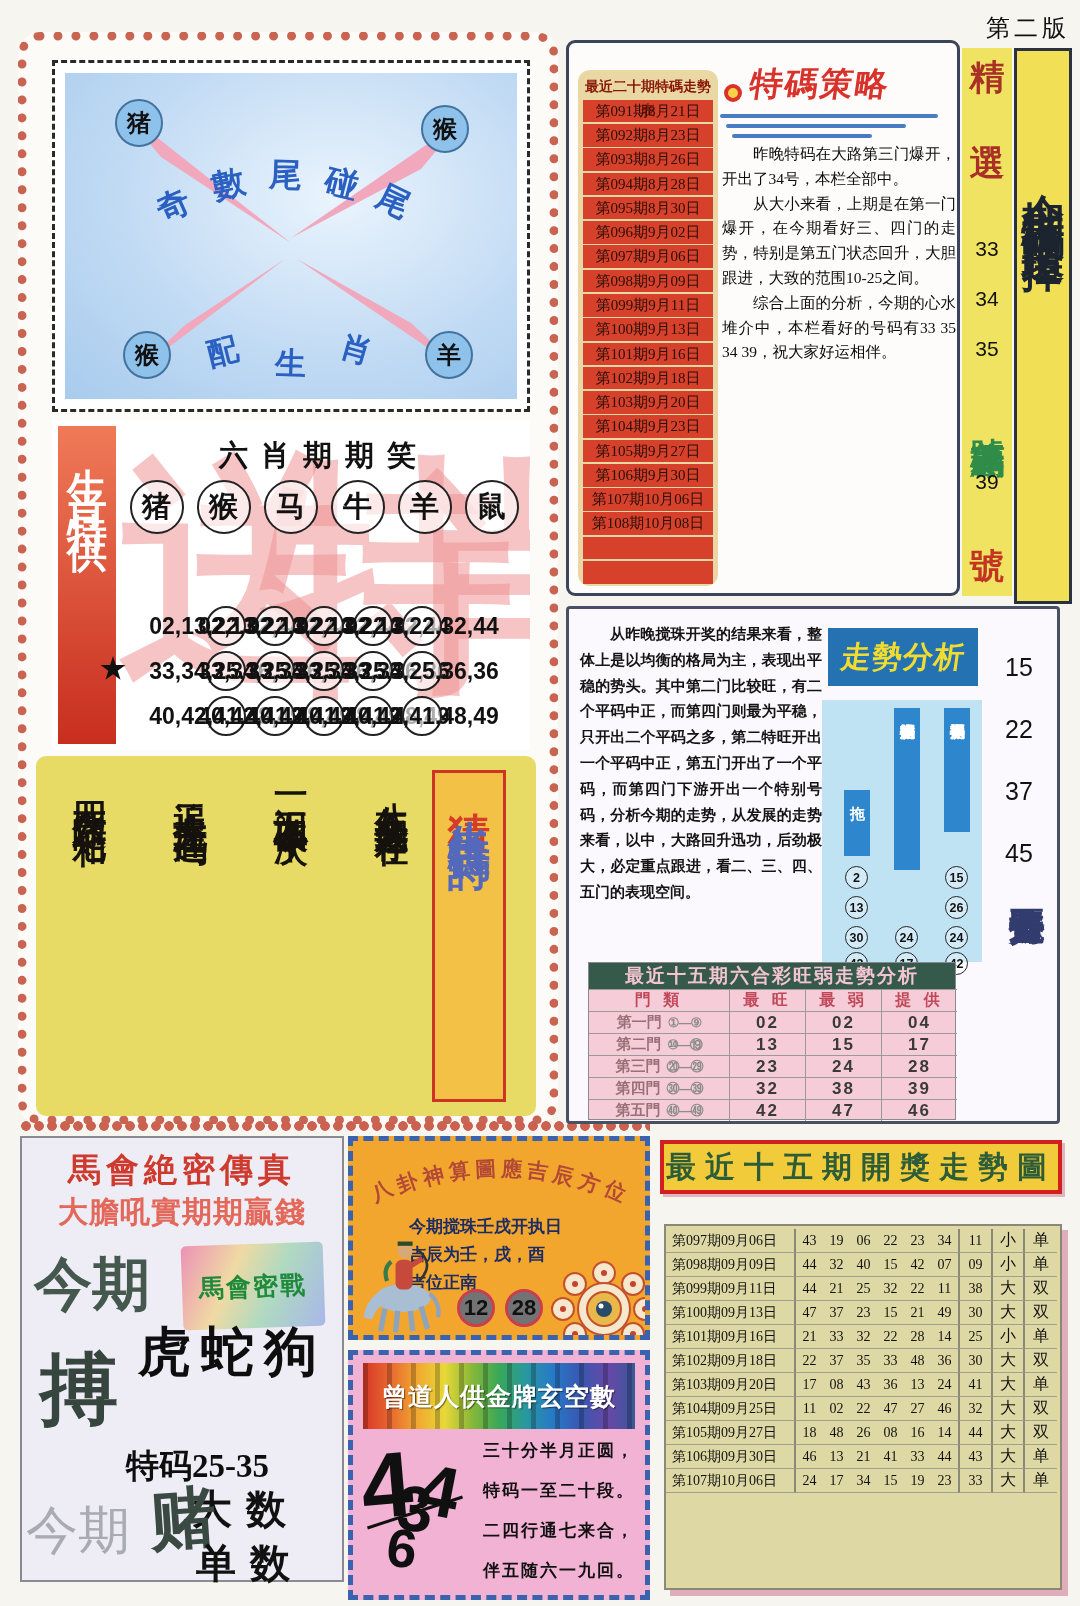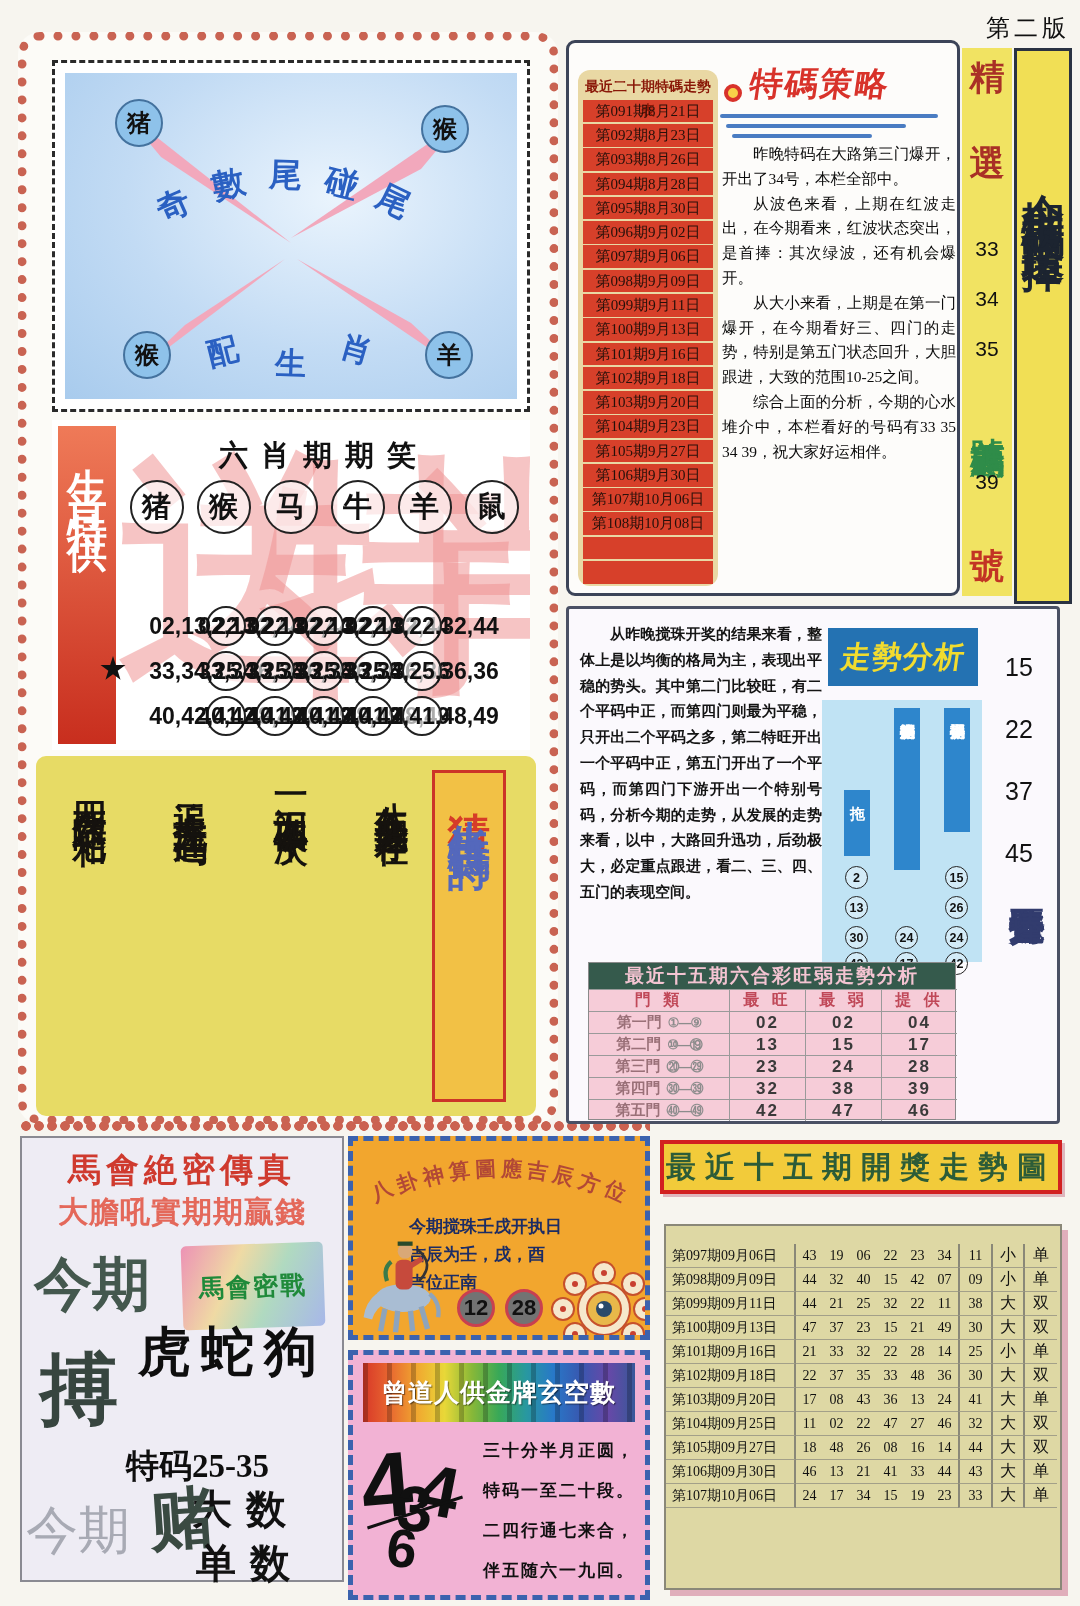--- a/index.html
+++ b/index.html
@@ -86,21 +86,21 @@
 .bagua-arc span:nth-of-type(7){left:156px;top:10px;transform:rotate(8deg)}
 .bagua-arc span:nth-of-type(8){left:182px;top:15px;transform:rotate(14deg)}
 .bagua-arc span:nth-of-type(9){left:208px;top:22px;transform:rotate(19deg)}
 .bagua-arc span:nth-of-type(10){left:234px;top:30px;transform:rotate(25deg)}
 .bg-l{position:absolute;left:56px;width:240px;text-align:left;font-size:17px;font-weight:bold;color:#1c2c64;font-family:"Liberation Serif",serif}
 .bg-n{position:absolute;top:148px;width:38px;height:38px;border-radius:50%;background:#737373;border:3px solid #c84050;font-size:22px;font-weight:bold}
 .bagua svg{position:absolute}
 
 
 .xuan{left:348px;top:1350px;width:302px;height:250px;background:#f2b2d4;border:5px dashed #3b62ae}
-.rainbow{position:absolute;left:10px;top:8px;right:10px;height:59px;
+.rainbow{position:absolute;left:10px;top:8px;right:10px;height:66px;
  background:linear-gradient(90deg,#d83828,#e86830,#f0a830,#e8d838,#88b838,#38a858,#2898a0,#2878c8,#3858b0,#6848a8,#38589a),
  repeating-linear-gradient(90deg,rgba(0,0,0,.22) 0 5px,rgba(0,0,0,0) 5px 24px);
  background-blend-mode:multiply;color:#fff;font-size:25px;font-weight:bold;letter-spacing:1px;text-shadow:1px 1px 1px rgba(0,0,0,.5)}
 .scrawl{position:absolute;left:8px;top:78px;width:112px;height:158px}
 .scrawl span{position:absolute;font-weight:bold;color:#101010;line-height:1}
 .scrawl span:nth-of-type(1){font-size:92px;left:0;top:6px;transform:rotate(-5deg)}
 .scrawl span:nth-of-type(2){font-size:64px;left:36px;top:44px;transform:rotate(3deg)}
 .scrawl span:nth-of-type(3){font-size:54px;left:26px;top:88px;transform:rotate(7deg)}
 .scrawl span:nth-of-type(4){font-size:72px;left:58px;top:22px;transform:rotate(11deg)}
 .scrawl i{position:absolute;left:4px;top:78px;width:100px;height:3px;background:#101010;transform:rotate(-18deg)}
@@ -152,21 +152,21 @@
 .strow{display:grid;grid-template-columns:140px 76px 76px 76px;height:22px}
 .strow>span{border-top:1px solid #9a9a9a;border-left:1px solid #9a9a9a;display:flex;align-items:center;justify-content:center;font-weight:bold}
 .strow>span:first-child{border-left:none;gap:6px}
 .strow.hd>span{color:#c04858;font-size:16px;letter-spacing:4px}
 .strow .g{color:#9a7078;font-size:15px}
 .strow .rg{color:#8c8c8c;font-size:13px;letter-spacing:-1px}
 .strow .v{color:#3a3a3a;font-size:17px;letter-spacing:2px}
 
 
 .res-banner{left:660px;top:1140px;width:402px;height:54px;background:#f2cb3a;border:4px solid #d22020;color:#2c5c38;font-size:30px;font-weight:bold;letter-spacing:9px;font-family:"Liberation Serif",serif;box-shadow:3px 3px 0 rgba(200,120,140,.5)}
-.res-tbl{left:664px;top:1224px;width:398px;height:366px;background:#ded8a4;border:2px solid #8a8878;box-shadow:6px 6px 0 rgba(216,150,170,.75);padding-top:18px}
+.res-tbl{left:664px;top:1224px;width:398px;height:366px;background:#ded8a4;border:2px solid #8a8878;box-shadow:6px 6px 0 rgba(216,150,170,.75);padding-top:3px}
 .res-row{display:grid;grid-template-columns:130px 27px 27px 27px 27px 27px 27px 35px 32px 32px;height:24px}
 .res-row>span{display:flex;align-items:center;justify-content:center;font-size:14px;font-family:"Liberation Serif",serif;border-bottom:1px solid #a3a089;white-space:nowrap}
 .res-row .rd{justify-content:flex-start;padding-left:6px;border-right:2px solid #8a8878}
 .res-row .rs{border-left:2px solid #8a8878;border-right:2px solid #8a8878}
 .res-row .rz{border-right:2px solid #8a8878;font-size:16px}
 .res-row .rp{font-size:16px}
 </style>
 </head>
 <body>
 
@@ -296,21 +296,20 @@
 <div class="abs strat-logo">
   <span class="strat-seal"></span>
   <span class="strat-text">特碼策略</span>
   <span class="strat-wave w1"></span>
   <span class="strat-wave w2"></span>
   <span class="strat-wave w3"></span>
 </div>
 <div class="abs paras">
 
 <p>昨晚特码在大路第三门爆开，开出了34号，本栏全部中。</p>
-    <p>从波色来看，上期在红波走出，在今期看来，红波状态突出，是首捧：其次绿波，还有机会爆开。</p>
     <p>从大小来看，上期是在第一门爆开，在今期看好三、四门的走势，特别是第五门状态回升，大胆跟进，大致的范围10-25之间。</p>
     <p>综合上面的分析，今期的心水堆介中，本栏看好的号码有33 35 34 39，祝大家好运相伴。</p>
   </div>
 
 <div class="abs selstrip">
   <span class="sel-ch">精</span>
   <span class="sel-ch">選</span>
   <div style="display:flex;flex-direction:column;gap:6px">
 
   <div class="ball navy flexc">

